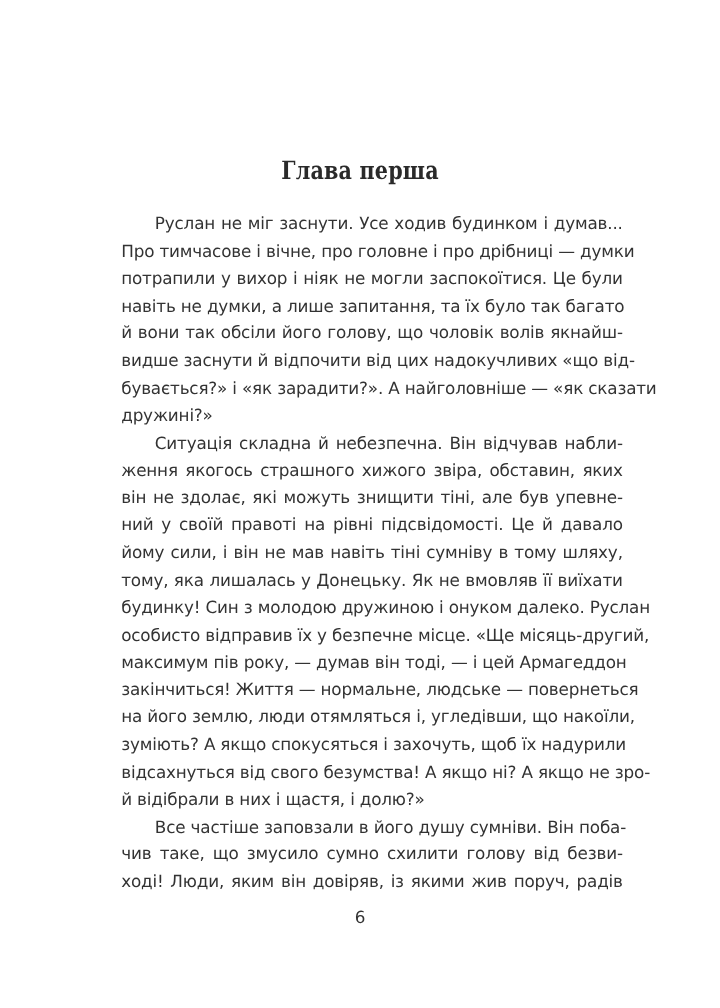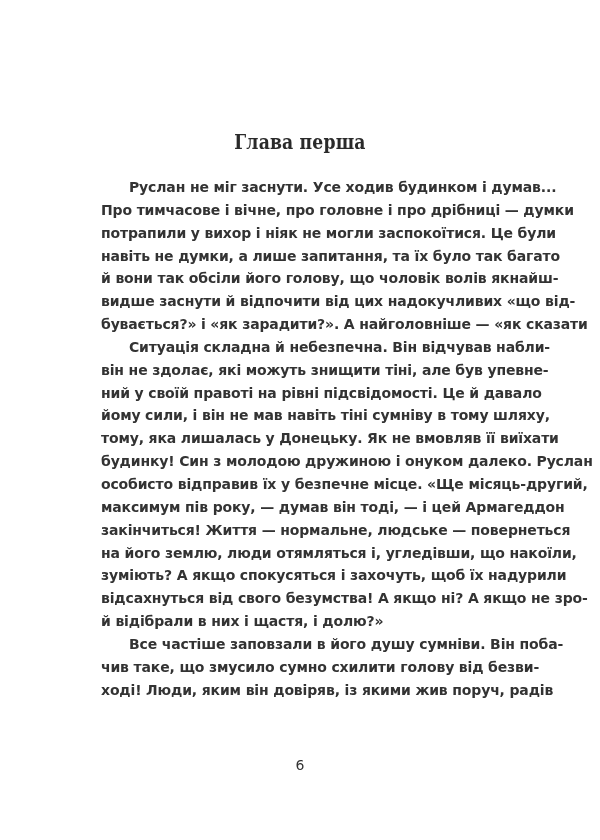--- a/index.html
+++ b/index.html
@@ -45,21 +45,20 @@
     display: block;
     height: 22.85px;
     line-height: 22.85px;
     font-size: 14px;
     white-space: nowrap;
     text-align: justify;
     text-align-last: justify;
     font-family: "DejaVu Sans", "Liberation Sans", sans-serif;
     color: #333333;
     letter-spacing: -0.15px;
-    font-weight: bold;
   }
   .line.indent {
     padding-left: 28px;
   }
   .line.last {
     text-align-last: left;
   }
   .page-number {
     position: absolute;
     top: 757px;
@@ -79,22 +78,24 @@
 
   <div class="body-text">
 
     <span class="line indent">Руслан не міг заснути. Усе ходив будинком і думав...</span>
     <span class="line">Про тимчасове і вічне, про головне і про дрібниці — думки</span>
     <span class="line">потрапили у вихор і ніяк не могли заспокоїтися. Це були</span>
     <span class="line">навіть не думки, а лише запитання, та їх було так багато</span>
     <span class="line">й вони так обсіли його голову, що чоловік волів якнайш-</span>
     <span class="line">видше заснути й відпочити від цих надокучливих «що від-</span>
     <span class="line">бувається?» і «як зарадити?». А найголовніше — «як сказати</span>
+    <span class="line last">дружині?»</span>
 
     <span class="line indent">Ситуація складна й небезпечна. Він відчував набли-</span>
+    <span class="line">ження якогось страшного хижого звіра, обставин, яких</span>
     <span class="line">він не здолає, які можуть знищити тіні, але був упевне-</span>
     <span class="line">ний у своїй правоті на рівні підсвідомості. Це й давало</span>
     <span class="line">йому сили, і він не мав навіть тіні сумніву в тому шляху,</span>
     <span class="line">тому, яка лишалась у Донецьку. Як не вмовляв її виїхати</span>
     <span class="line">будинку! Син з молодою дружиною і онуком далеко. Руслан</span>
     <span class="line">особисто відправив їх у безпечне місце. «Ще місяць-другий,</span>
     <span class="line">максимум пів року, — думав він тоді, — і цей Армагеддон</span>
     <span class="line">закінчиться! Життя — нормальне, людське — повернеться</span>
     <span class="line">на його землю, люди отямляться і, угледівши, що накоїли,</span>
     <span class="line">зуміють? А якщо спокусяться і захочуть, щоб їх надурили</span>

